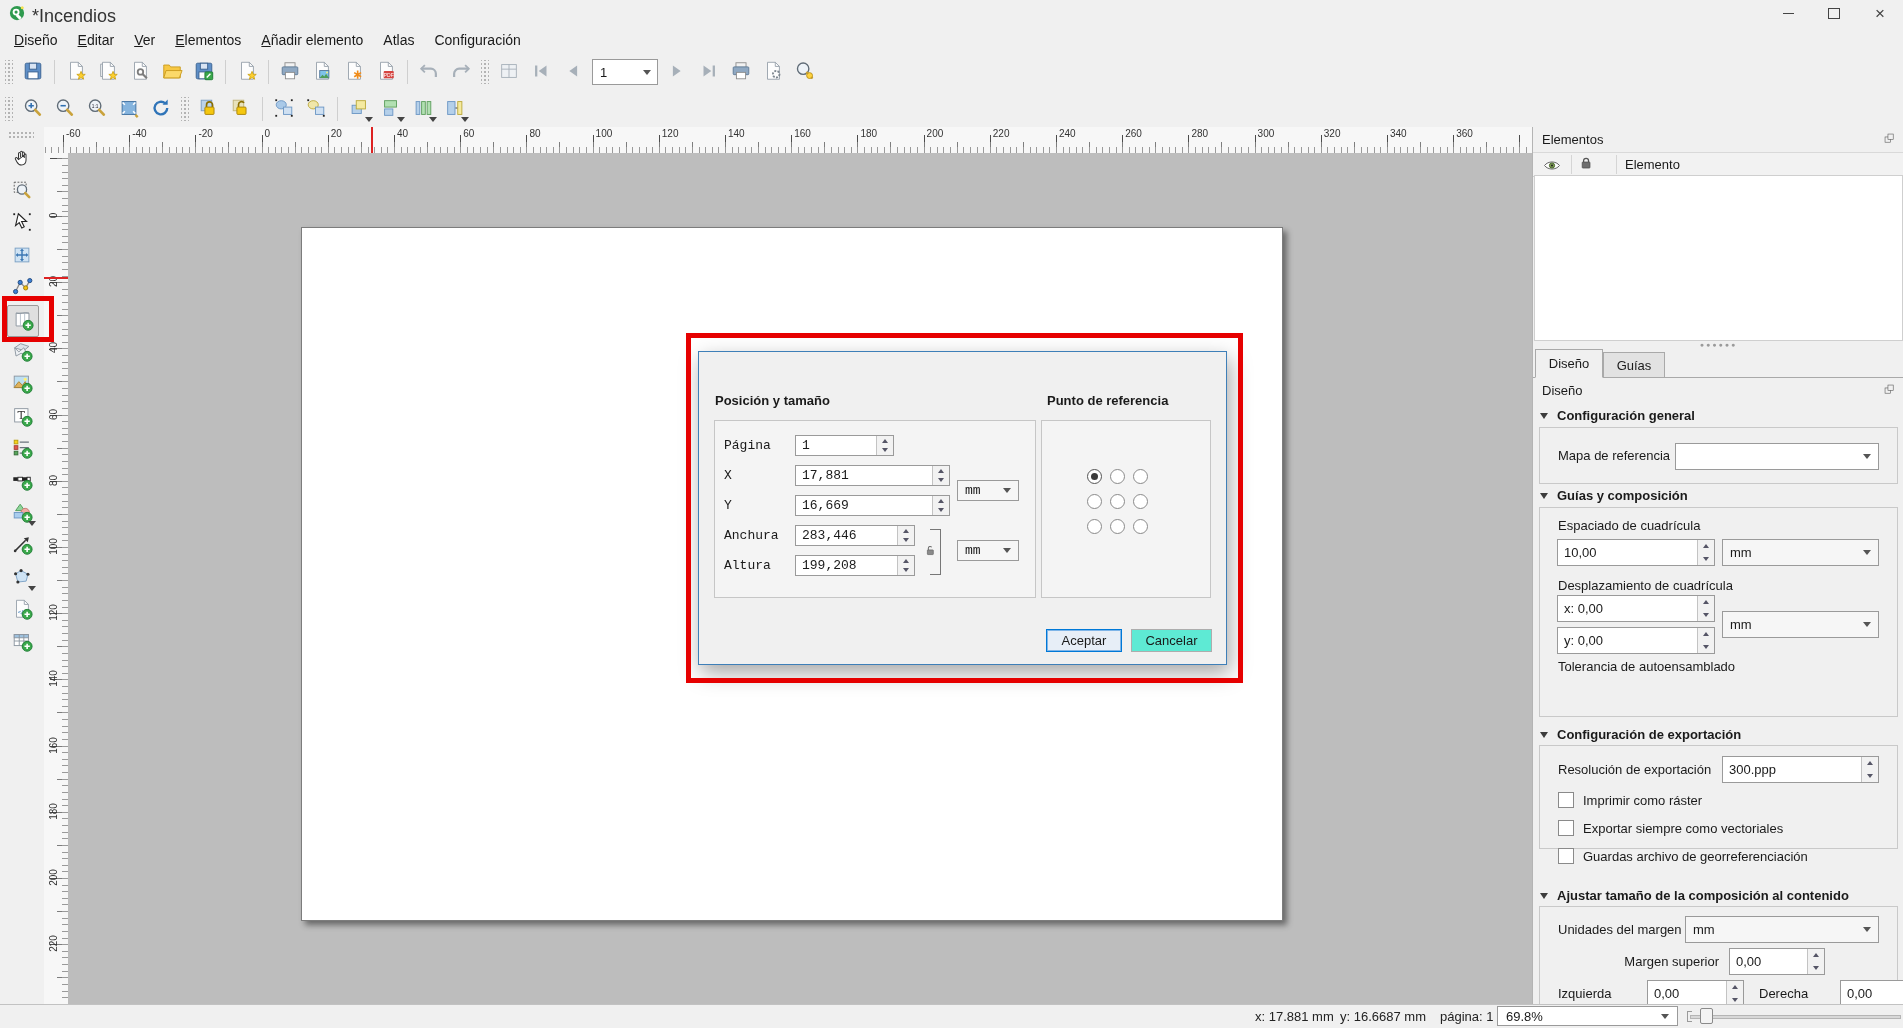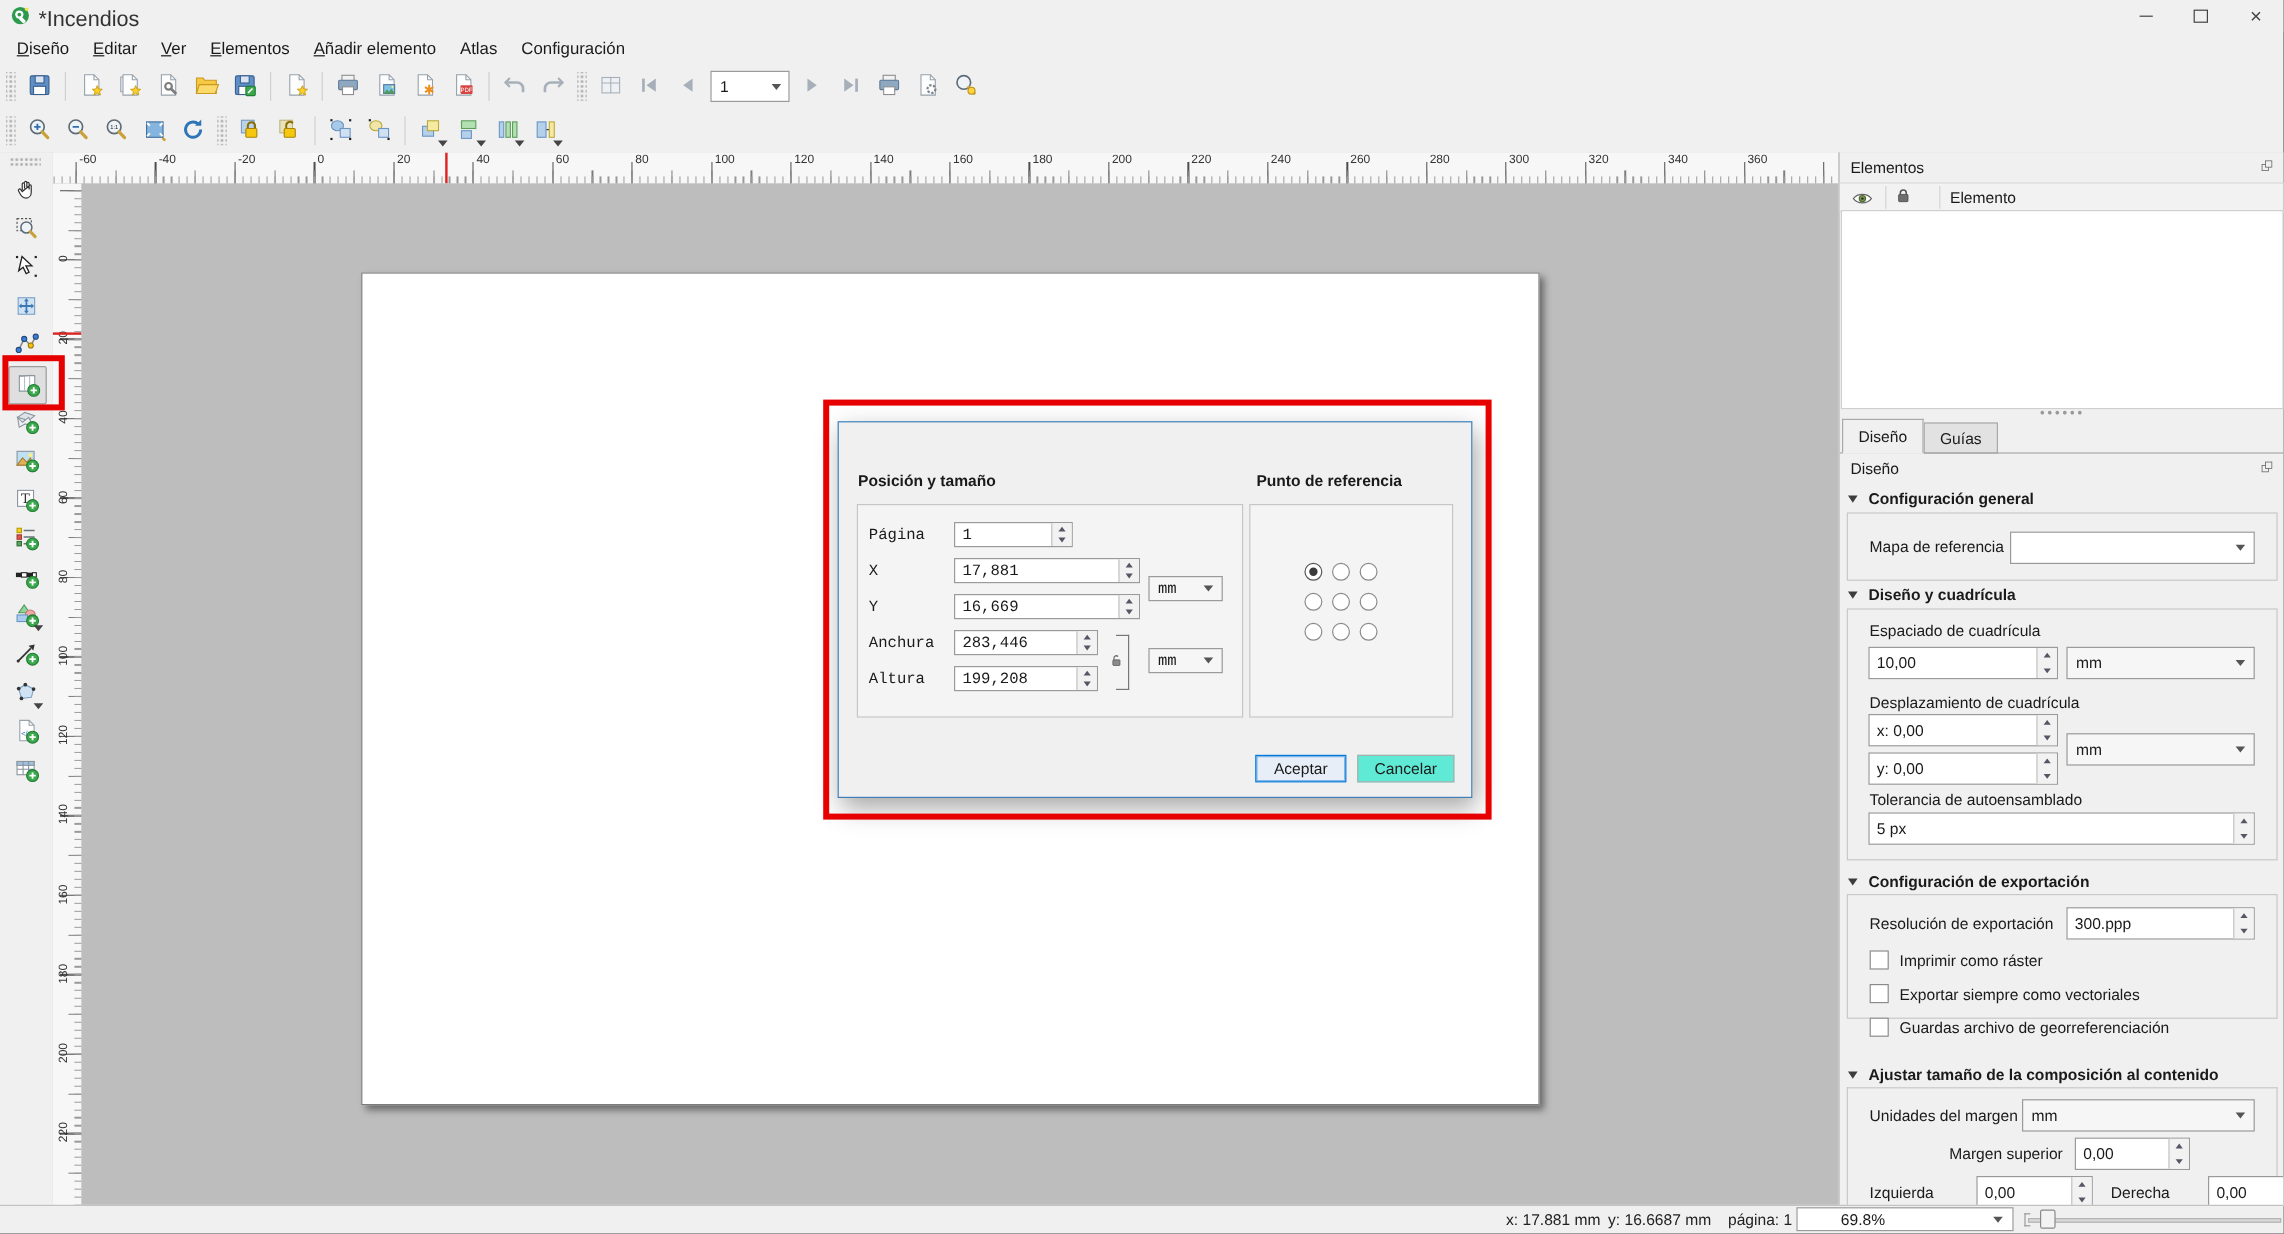--- a/index.html
+++ b/index.html
@@ -112,21 +112,21 @@
   .secarr{width:0;height:0;border-left:4.5px solid transparent;border-right:4.5px solid transparent;border-top:6px solid #3c3c3c;}
   .pgb{position:absolute;left:6px;width:359px;border:1px solid #c9c9c9;box-sizing:border-box;padding-left:44px;}
   .plabel{position:absolute;font-size:13px;}
   .cbrow{position:absolute;left:18px;right:8px;height:18px;display:flex;align-items:center;gap:9px;}
   .cb{width:16px;height:16px;background:#fff;border:1px solid #8a8a8a;box-sizing:border-box;flex-shrink:0;}
   .cblabel{font-size:13px;}
   
   .statusbar{position:absolute;left:0;bottom:0;width:1903px;height:23px;background:#f0f0f0;border-top:1px solid #c2c2c2;font-size:13px;}
   .sb-text{position:absolute;top:4px;color:#222;}
   .zoom-combo{position:absolute;left:1497px;top:1px;width:181px;height:20px;background:#fff;border:1px solid #9a9a9a;display:flex;align-items:center;box-sizing:border-box;}
-  .zoom-combo .cval{flex:1;padding-left:8px;margin-left:28px;}
+  .zoom-combo .cval{flex:1;padding-left:8px;}
   .zoom-combo .tdn{margin-right:8px;}
   .sl-cap{position:absolute;left:1687px;top:6px;width:5px;height:11px;border:1px solid #9a9a9a;border-right:none;box-sizing:border-box;}
   .sl-track{position:absolute;left:1690px;right:2px;top:10px;height:4px;background:#d8d8d8;border:1px solid #b5b5b5;box-sizing:border-box;}
   .sl-handle{position:absolute;left:1700px;top:3px;width:13px;height:16px;background:#f3f3f3;border:1px solid #8a8a8a;border-radius:2px;box-sizing:border-box;}
 </style>
 </head>
 <body>
 
 <div class="app">
 
@@ -752,21 +752,21 @@
     <div class="pgb" style="top:300px;height:57px;">
       <span class="plabel" style="left:18px;top:20px;">Mapa de referencia</span>
       <div class="combo white" style="left:135px;top:15px;width:204px;height:27px;">
         <span class="cval"></span>
           <span class="tdn"></span>
       </div>
     </div>
 
     <div class="sechdr" style="top:361px;">
       <span class="secarr"></span>
-      <span>Diseño y cuadrícula</span>
+      <span>Guías y composición</span>
     </div>
     <div class="pgb" style="top:380px;height:210px;">
       <span class="plabel" style="left:18px;top:10px;">Espaciado de cuadrícula</span>
       <div class="spinfield" style="left:17px;top:31px;width:158px;height:27px;">
         <span class="sval">10,00</span>
         <span class="spinbtns">
             <i>
               <span class="tu"></span>
             </i>
             <i>
@@ -799,31 +799,20 @@
         <span class="spinbtns">
             <i>
               <span class="tu"></span>
             </i>
             <i>
               <span class="td"></span>
             </i>
           </span>
       </div>
       <span class="plabel" style="left:18px;top:151px;">Tolerancia de autoensamblado</span>
-      <div class="spinfield" style="left:17px;top:169px;width:322px;height:27px;">
-        <span class="sval">5 px</span>
-        <span class="spinbtns">
-            <i>
-              <span class="tu"></span>
-            </i>
-            <i>
-              <span class="td"></span>
-            </i>
-          </span>
-      </div>
     </div>
 
     <div class="sechdr" style="top:600px;">
       <span class="secarr"></span>
       <span>Configuración de exportación</span>
     </div>
     <div class="pgb" style="top:618px;height:104px;">
       <span class="plabel" style="left:18px;top:16px;">Resolución de exportación</span>
       <div class="spinfield" style="left:182px;top:10px;width:157px;height:27px;">
         <span class="sval">300.ppp</span>

